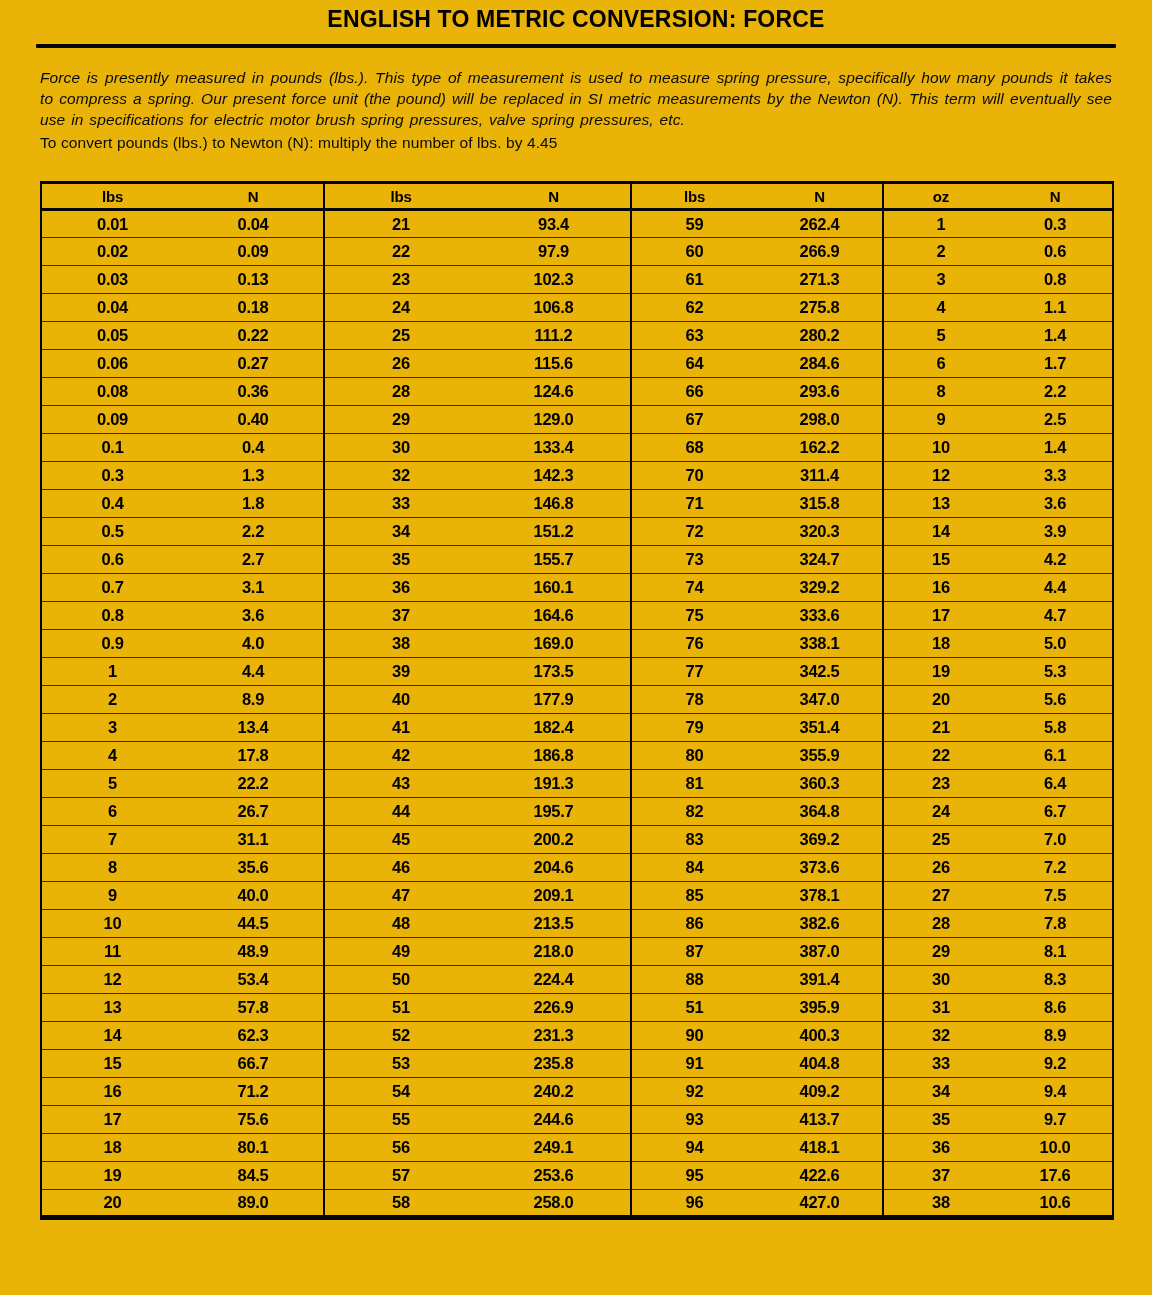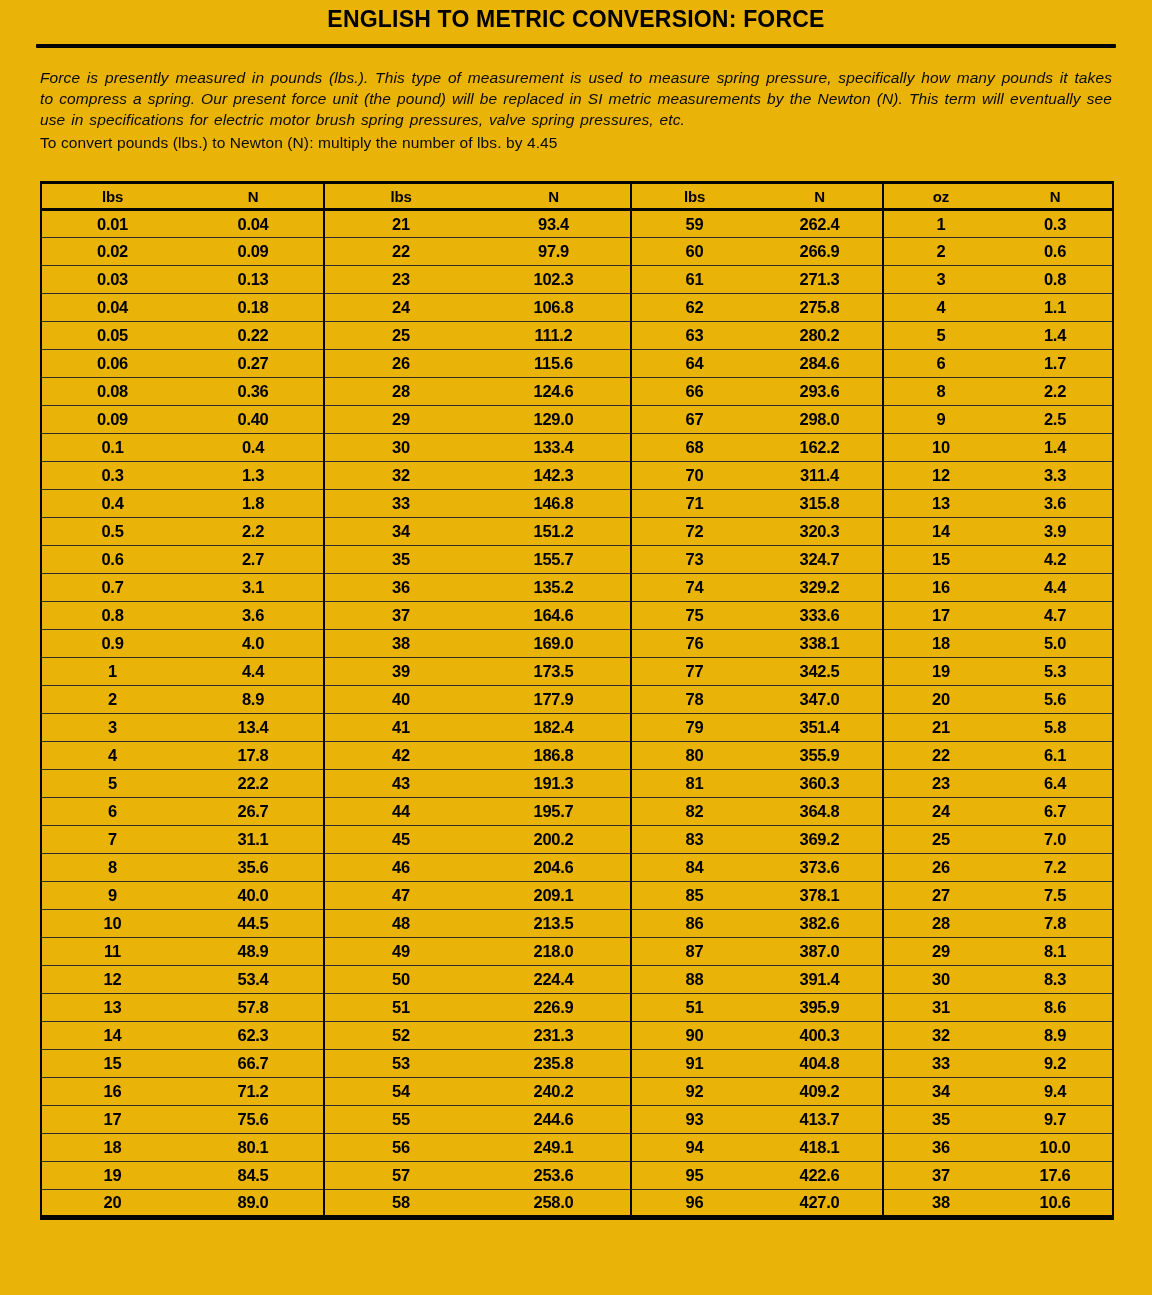--- a/index.html
+++ b/index.html
@@ -241,21 +241,21 @@
           <td>155.7</td>
           <td class="pair-start">73</td>
           <td>324.7</td>
           <td class="pair-start">15</td>
           <td>4.2</td>
         </tr>
         <tr>
           <td>0.7</td>
           <td>3.1</td>
           <td class="pair-start">36</td>
-          <td>135.2</td>
+          <td>160.1</td>
           <td class="pair-start">74</td>
           <td>329.2</td>
           <td class="pair-start">16</td>
           <td>4.4</td>
         </tr>
         <tr>
           <td>0.8</td>
           <td>3.6</td>
           <td class="pair-start">37</td>
           <td>164.6</td>

